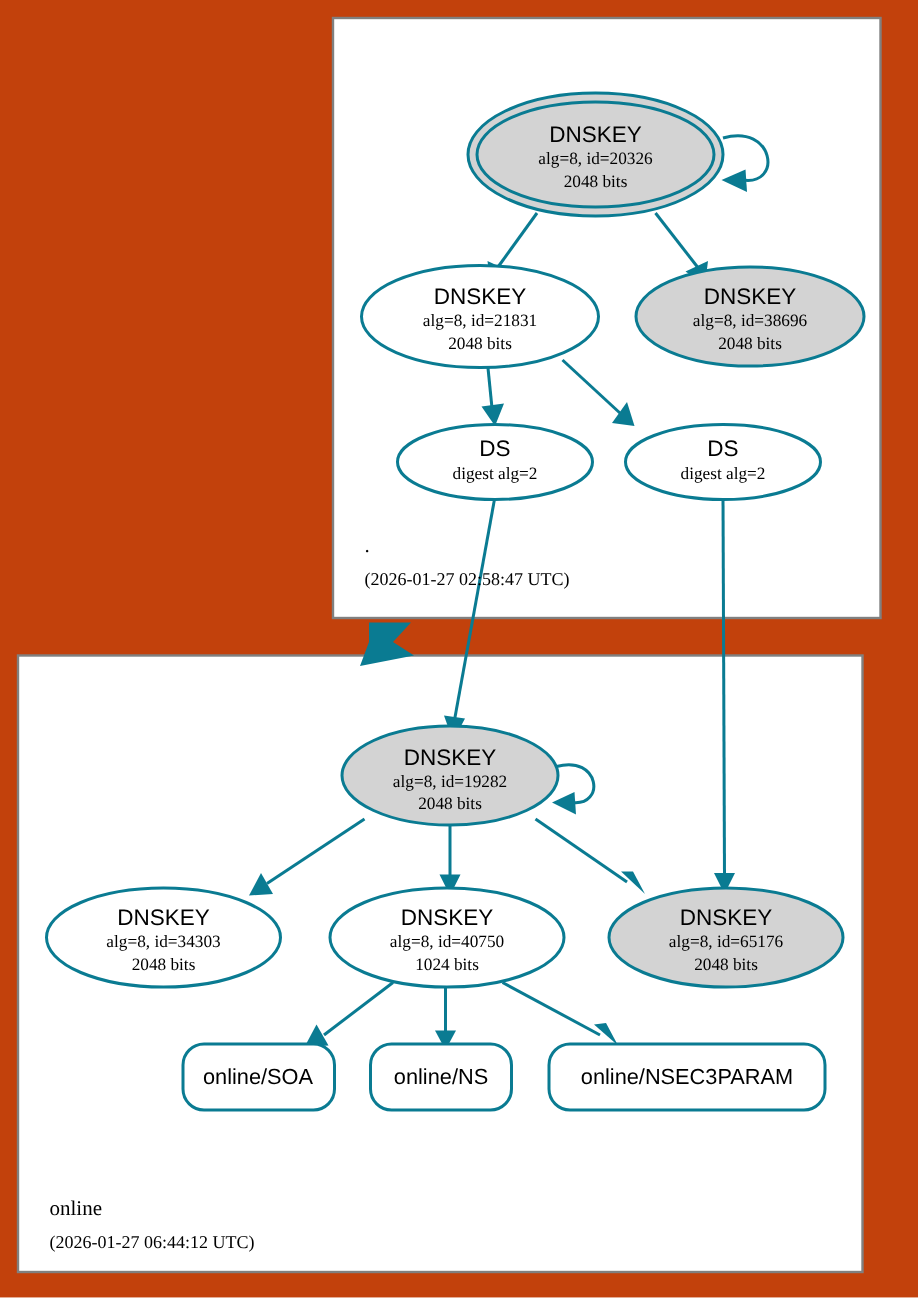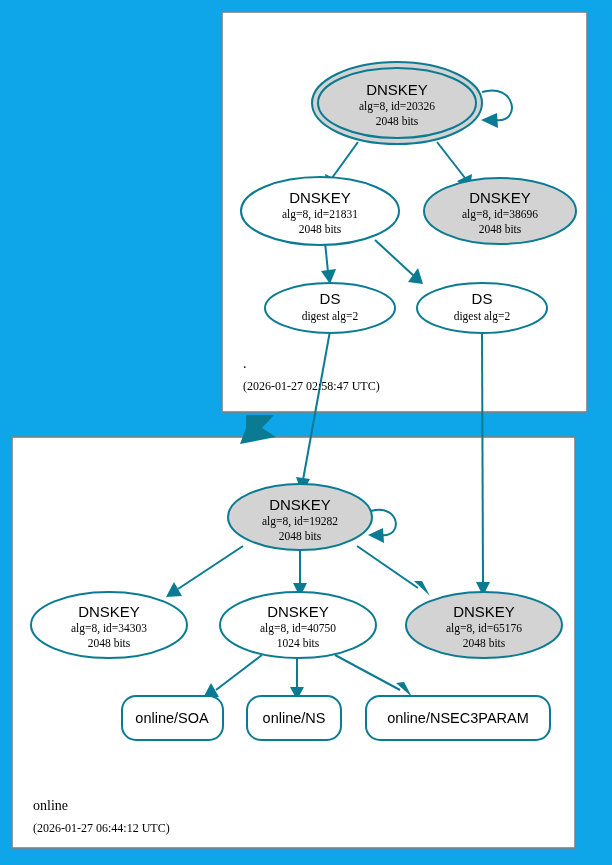--- a/index.html
+++ b/index.html
@@ -10,21 +10,21 @@
   body {
     width: 612px;
     height: 865px;
     font-family: "Liberation Sans", sans-serif;
     overflow: hidden;
   }
   #stage {
     position: relative;
     width: 612px;
     height: 865px;
-    background: #0ea5e9;
+    background: #c2410c;
   }
   svg#graph {
     position: absolute;
     left: 0;
     top: 0;
     width: 612px;
     height: 865px;
   }
   .zone-box {
     fill: #ffffff;

